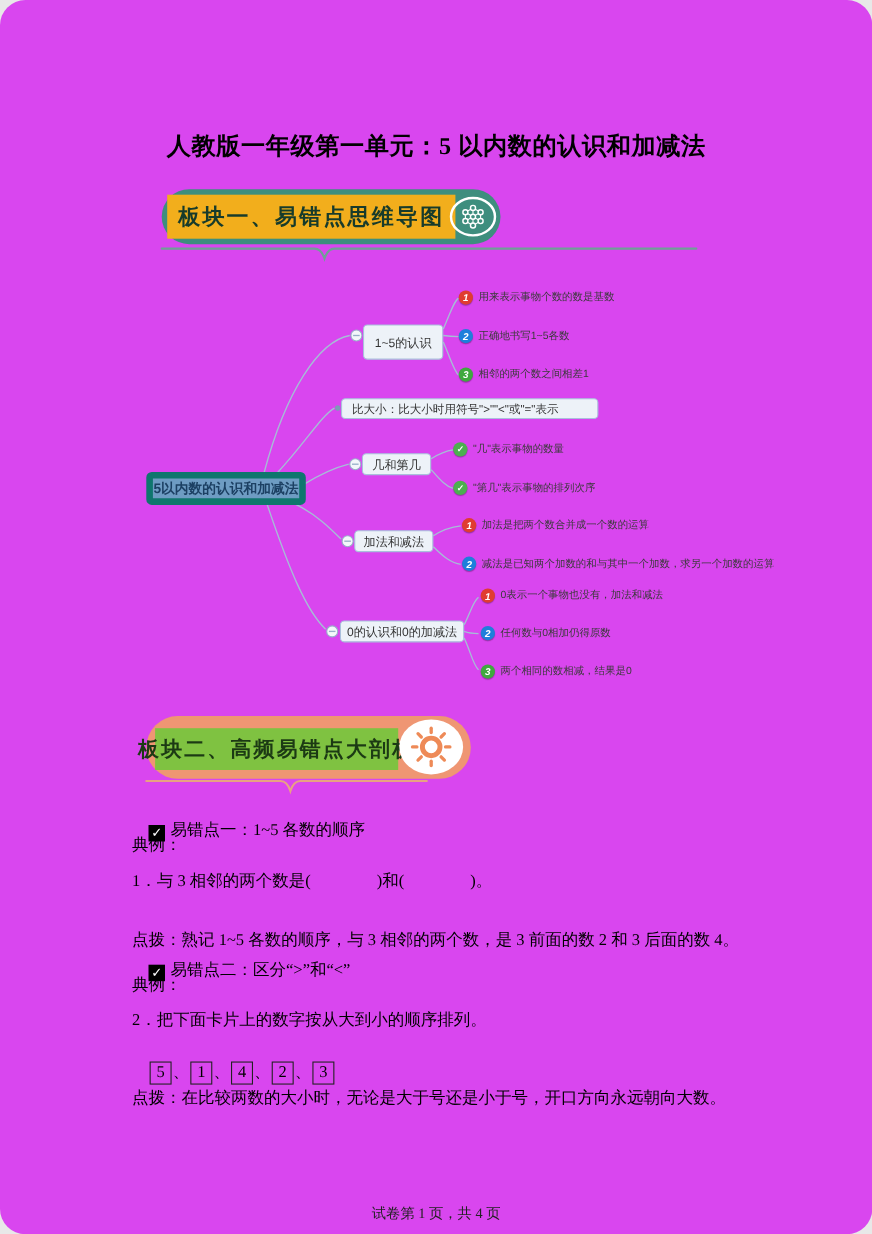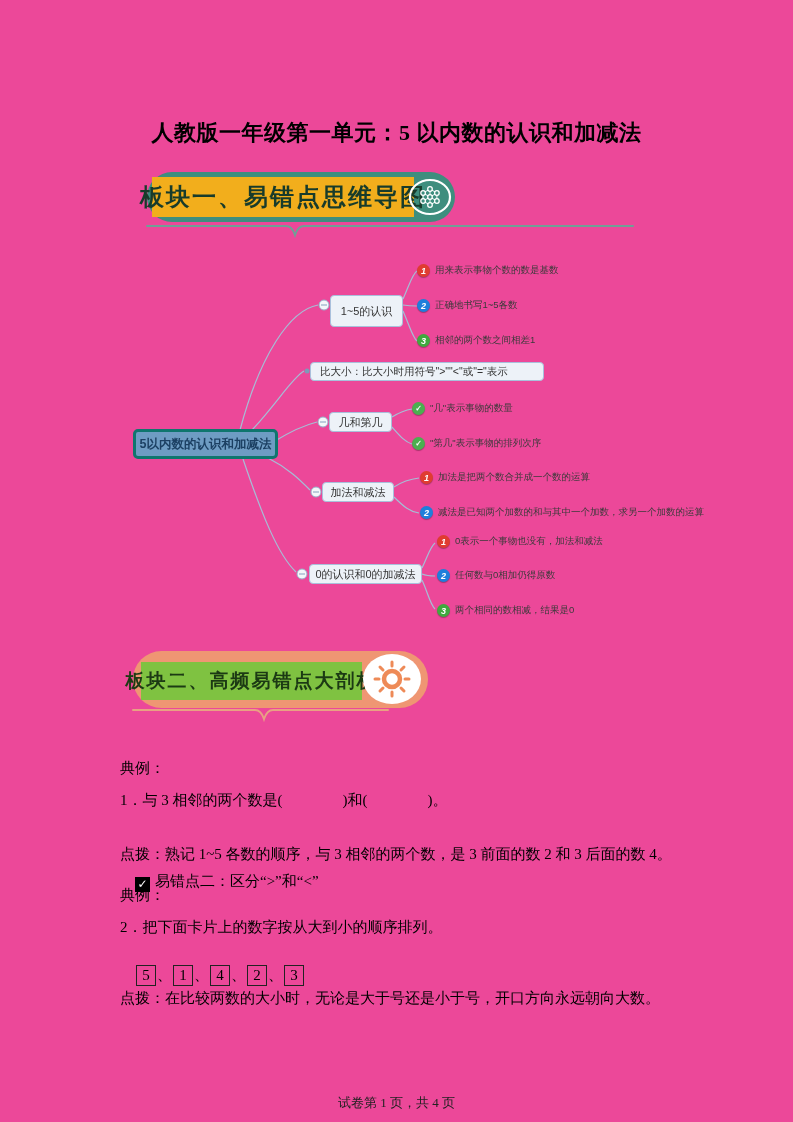--- a/index.html
+++ b/index.html
@@ -1,53 +1,53 @@
 <!DOCTYPE html>
 <html><head>
 <meta charset="utf-8">
 <style>
   html,body { margin:0; padding:0; background:#e8e8e8; }
   .page {
     position:relative; width:793px; height:1122px; margin:0 auto;
-    background:#ec4899; overflow:hidden;
-    font-family:"Liberation Serif", serif; color:#111;
+    background:#d946ef; overflow:hidden;
+    font-family:"Liberation Serif", serif; color:#111;border-radius:23px;
   }
   .abs { position:absolute; }
 
   
   .title {
     position:absolute; top:118px; left:0; width:100%;
     text-align:center; font-size:22px; font-weight:bold; color:#000;
     letter-spacing:0.5px; white-space:pre;
   }
 
   
   .capsule { position:absolute; }
   .banner-label {
     position:absolute; display:flex; align-items:center; justify-content:center;
     font-weight:bold; font-family:"Liberation Serif", serif; letter-spacing:2px;
     white-space:pre;
   }
   #banner1-capsule { left:147px; top:172px; width:308px; height:50px; border-radius:26px; background:#3E8E7E; }
-  #banner1-label   { left:152px; top:177px; width:262px; height:40px; background:#F2AE1C; font-size:24px; color:#173B2B; }
+  #banner1-label   { left:152px; top:177px; width:262px; height:40px; background:#F2AE1C; font-size:20px; color:#173B2B; }
   #banner1-icon    { left:407px; top:177px; }
   #banner2-capsule { left:133px; top:651px; width:295px; height:57px; border-radius:29px; background:#EF9673; }
   #banner2-label   { left:141px; top:662px; width:221px; height:38px; background:#7FC241; font-size:19px; color:#1C3A14; }
   #banner2-icon    { left:360px; top:652px; }
 
   
   .mnode {
     position:absolute; box-sizing:border-box;
     background:#EDF2F8; border:1px solid #A9C0DC; border-radius:4px;
     color:#333; font-family:"Liberation Sans", sans-serif; font-size:11px;
     display:flex; align-items:center; justify-content:center; white-space:pre;
   }
   #root-node {
     left:133px; top:429px; width:145px; height:30px;
-    background:#6E9CC3; border:3px solid #0f766e; border-radius:5px;
+    background:#6E9CC3; border:6px solid #0f766e; border-radius:5px;
     color:#1C4063; font-size:12.5px; font-weight:bold;
   }
   #branch0 { left:330px; top:295px; width:73px;  height:32px; }
   #branch1 { left:310px; top:362px; width:234px; height:19px; justify-content:flex-start; padding-left:9px; font-size:10.5px; }
   #branch2 { left:329px; top:412px; width:63px;  height:20px; }
   #branch3 { left:322px; top:482px; width:72px;  height:20px; }
   #branch4 { left:309px; top:564px; width:113px; height:20px; }
 
   .leaf {
     position:absolute; display:flex; align-items:center;
@@ -216,20 +216,23 @@
       <line x1="20" y1="15" x2="23" y2="18"></line>
         <line x1="41" y1="36" x2="44" y2="39"></line>
       <line x1="20" y1="39" x2="23" y2="36"></line>
         <line x1="41" y1="18" x2="44" y2="15"></line>
     </g>
   </svg>
   <svg class="abs" style="left:126px; top:704px;" width="280" height="20">
     <path d="M7 6 L129 6 Q135 6 138 15 Q141 6 147 6 L262 6" fill="none" stroke="#E8A183" stroke-width="2" stroke-linecap="round"></path>
   </svg>
 
+  <div class="tline" style="top:728px;">
+    <span class="checkbox">✓</span><span>易错点一：1~5 各数的顺序</span>
+  </div>
   <div class="tline" style="top:759px;">典例：</div>
   <div class="tline" style="top:791px;">1．与 3 相邻的两个数是(　　　　)和(　　　　)。</div>
   <div class="tline" style="top:822px;margin-top:23px;">点拨：熟记 1~5 各数的顺序，与 3 相邻的两个数，是 3 前面的数 2 和 3 后面的数 4。</div>
 
   <div class="tline" style="top:855px;">
     <span class="checkbox">✓</span><span>易错点二：区分“&gt;”和“&lt;”</span>
   </div>
   <div class="tline" style="top:886px;">典例：</div>
   <div class="tline" style="top:918px;">2．把下面卡片上的数字按从大到小的顺序排列。</div>
 

